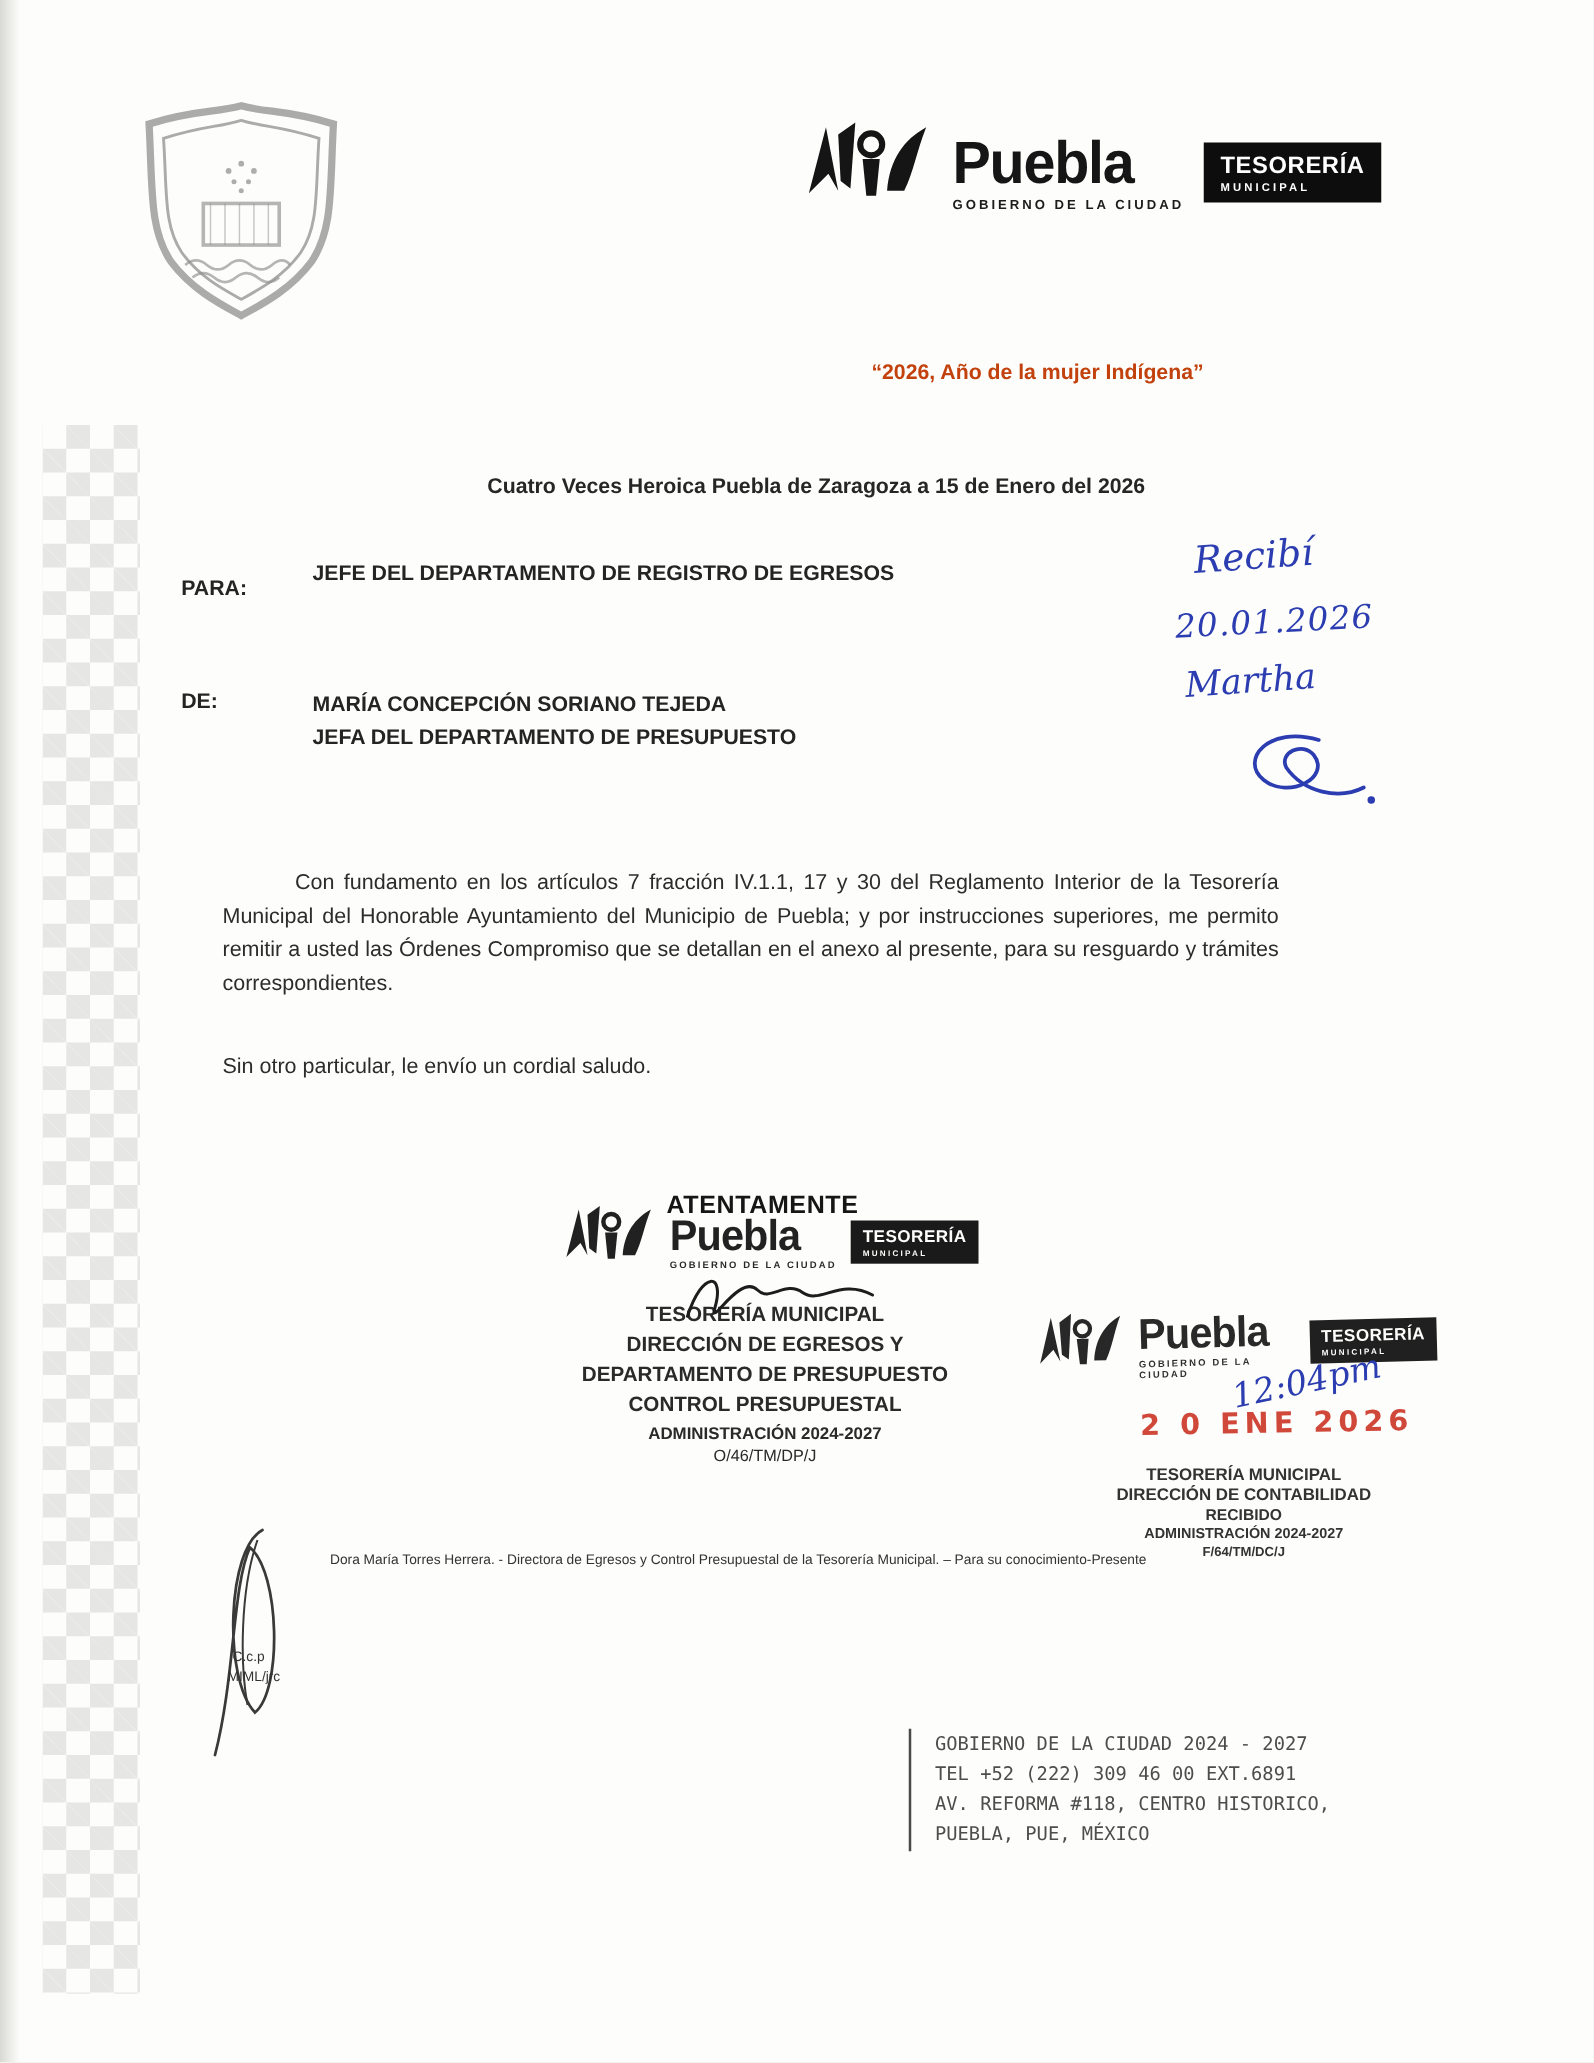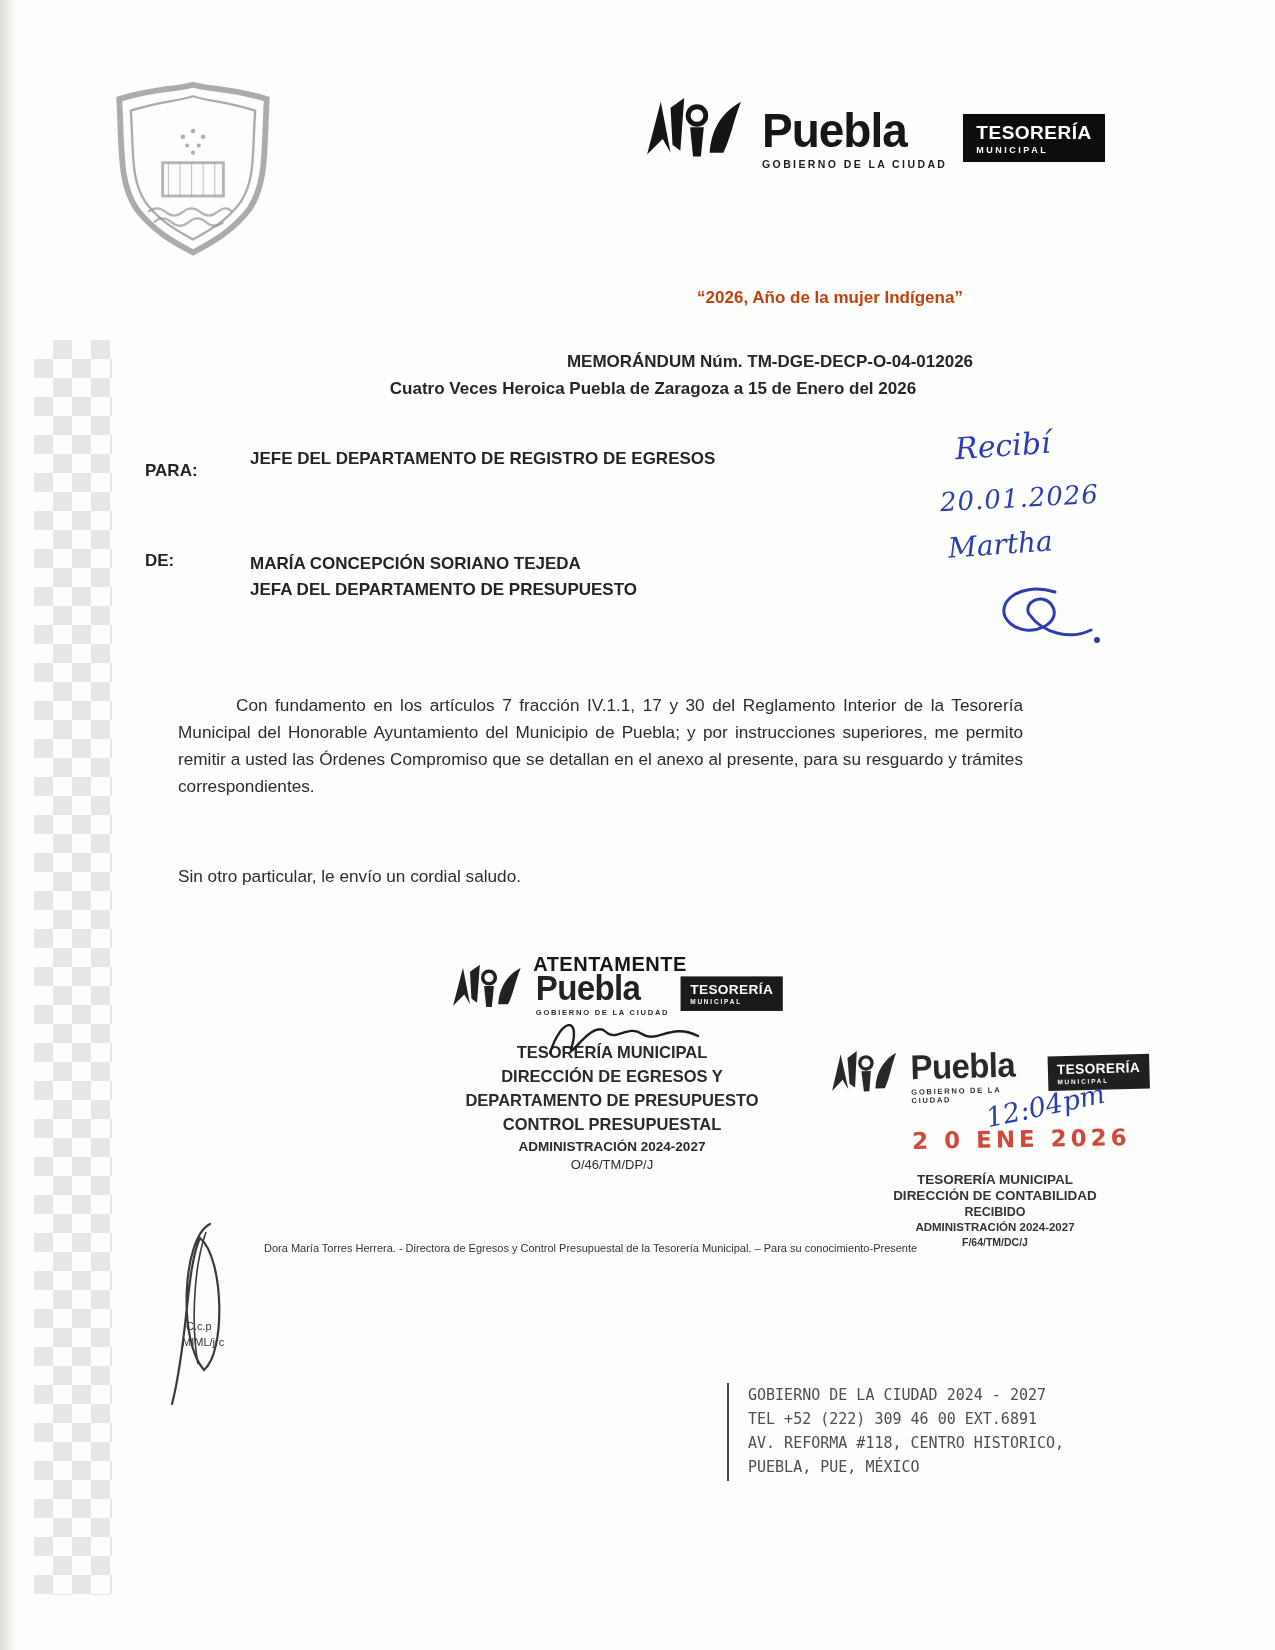--- a/index.html
+++ b/index.html
@@ -41,21 +41,21 @@
   .stamp-wrap { transform-origin: top left; }
   
   .quote { font-weight: 700; font-size: 17px; color: #c2410c; text-align: center; }
   .memo-line { font-weight: 700; font-size: 17px; color: #262626; text-align: center; }
   .addr-label { font-weight: 700; font-size: 17px; color: #242424; }
   .addr-name, .addr-title { font-weight: 700; font-size: 17px; color: #242424; line-height: 26px; }
   .body-par {
     font-size: 17.2px; line-height: 27px; text-align: justify; color: #2c2c2c;
     text-indent: 58px;
   }
-  .closing { font-size: 17.2px; color: #2c2c2c; margin-top: 24px; }
+  .closing { font-size: 17.2px; color: #2c2c2c; }
   .atentamente { font-weight: 700; font-size: 20px; letter-spacing: .5px; color: #161616; text-align: center; }
   .signoff { text-align: center; color: #2a2a2a; }
   .signoff .ln { font-weight: 700; font-size: 16.5px; line-height: 24px; }
   .signoff .admin { font-weight: 700; font-size: 13.5px; margin-top: 3px; }
   .signoff .code { font-size: 13px; margin-top: 3px; font-weight: 400; }
   .handwrite { font-family: "DejaVu Serif", serif; font-style: italic; color: #2b3db0; }
   .hw-received { font-size: 30px; transform: rotate(-4deg); }
   .hw-date { font-size: 26px; transform: rotate(-3deg); letter-spacing: 1px; }
   .hw-name { font-size: 28px; transform: rotate(-4deg); }
   .hw-time { font-size: 27px; transform: rotate(-12deg); }
@@ -126,21 +126,20 @@
       </div>
       <div class="brand-box">
         <div class="box1">TESORERÍA</div>
         <div class="box2">MUNICIPAL</div>
       </div>
     </div>
   </div>
 
   <div class="abs quote" style="left:620px; top:288px; width:420px;">“2026, Año de la mujer Indígena”</div>
 
-  <div class="abs memo-line" style="left:420px; top:352px; width:700px;">MEMORÁNDUM Núm. TM-DGE-DECP-O-04-012026</div>
   <div class="abs memo-line" style="left:258px; top:379px; width:790px;">Cuatro Veces Heroica Puebla de Zaragoza a 15 de Enero del 2026</div>
 
   <div class="abs addr-label" style="left:145px; top:461px;">PARA:</div>
   <div class="abs" style="left:250px; top:446px;">
     <div class="addr-title">JEFE DEL DEPARTAMENTO DE REGISTRO DE EGRESOS</div>
   </div>
 
   <div class="abs handwrite hw-received" style="left:955px; top:428px;">Recibí</div>
   <div class="abs handwrite hw-date" style="left:940px; top:483px;">20.01.2026</div>
   <div class="abs handwrite hw-name" style="left:948px; top:528px;">Martha</div>

